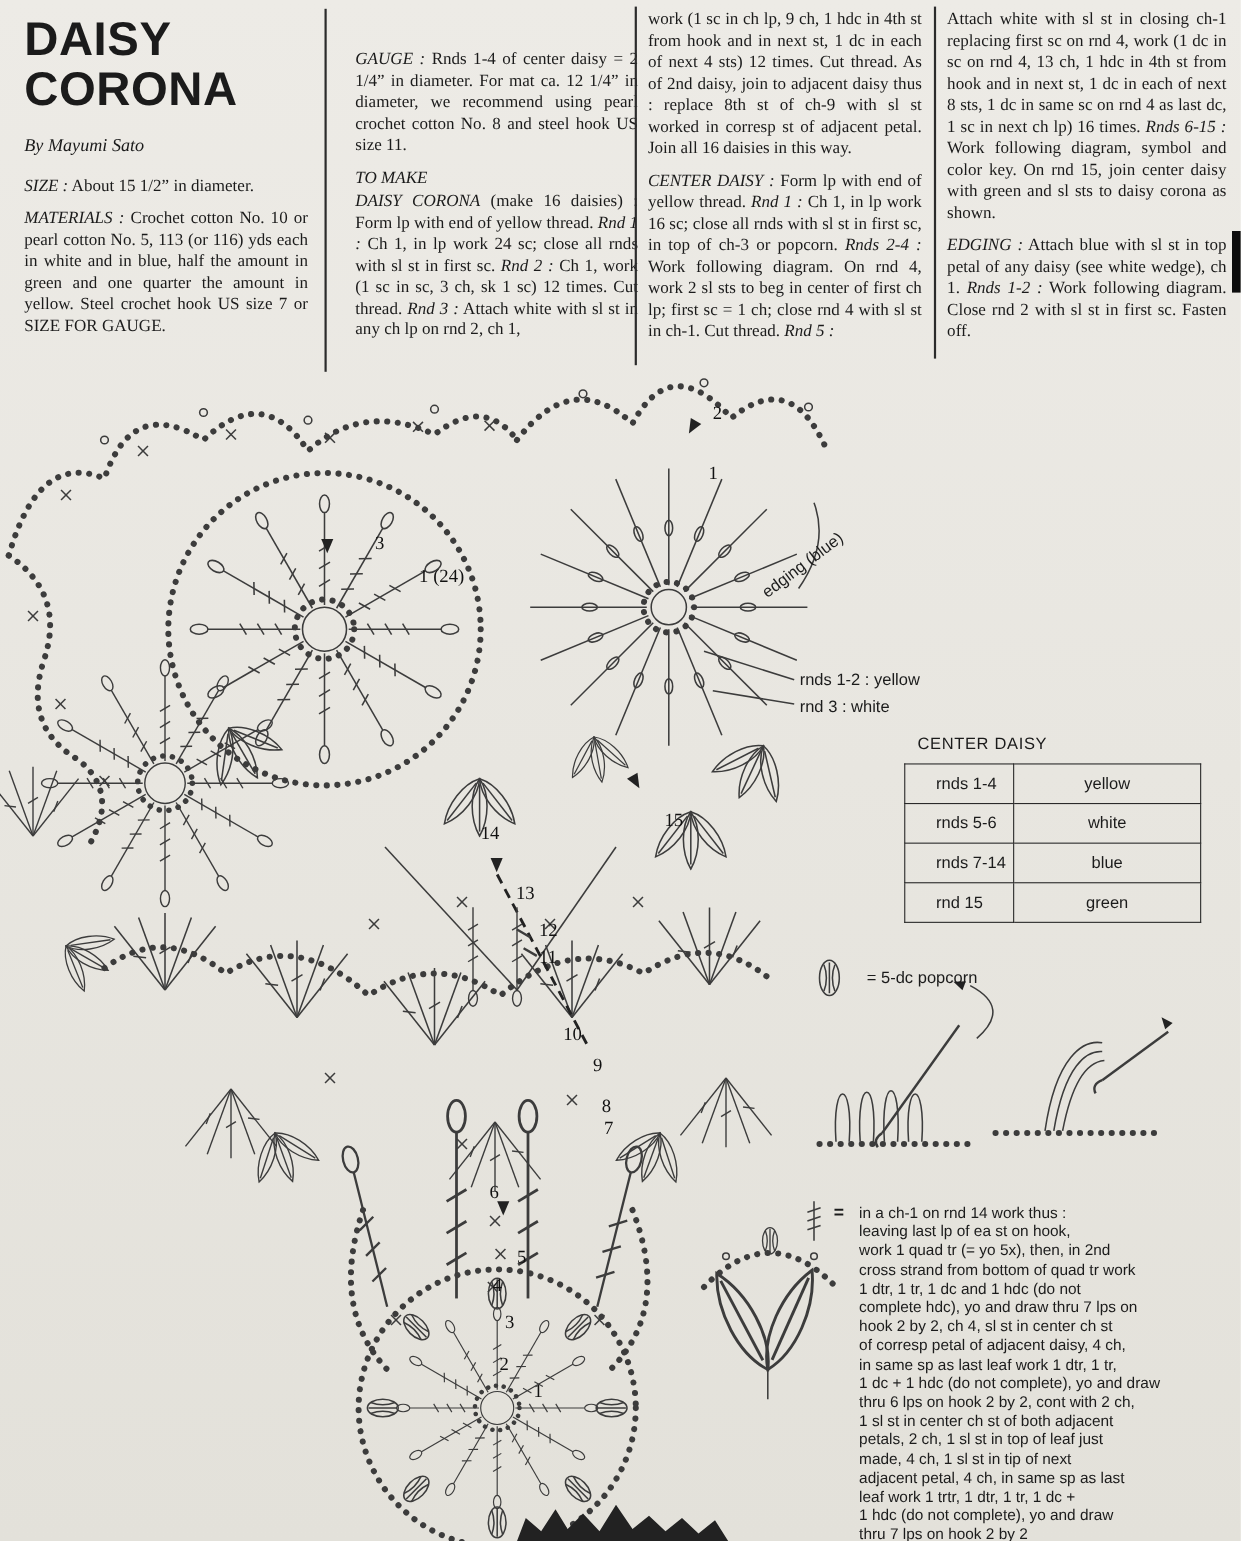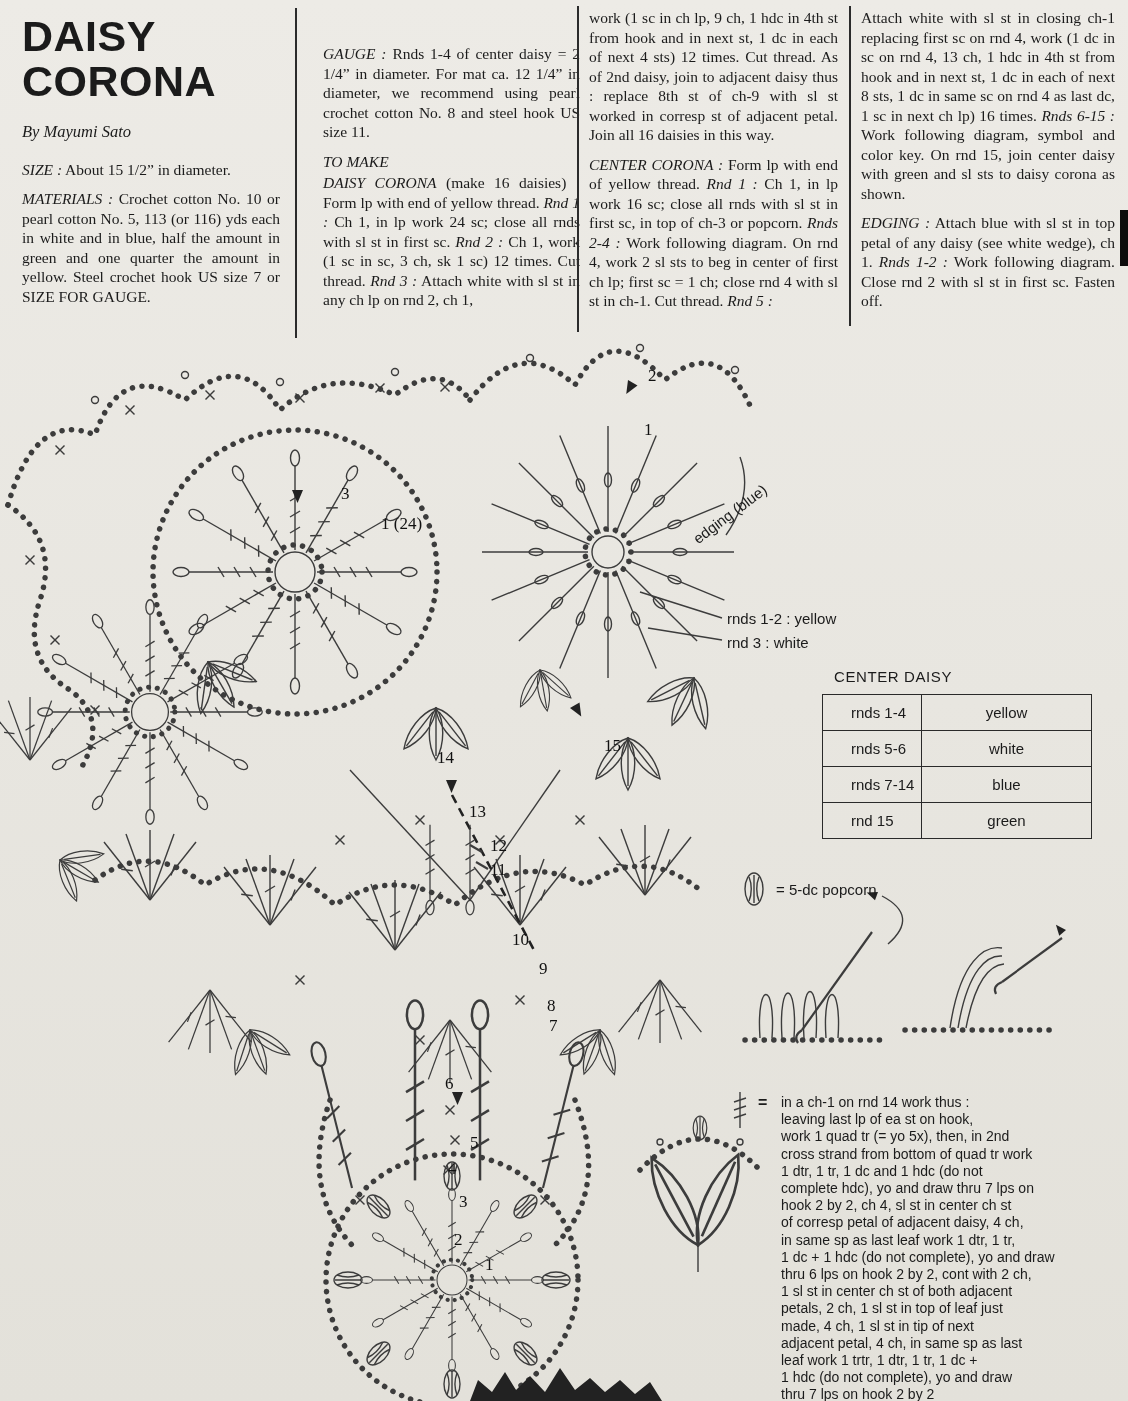--- a/index.html
+++ b/index.html
@@ -44,21 +44,21 @@
 
   
   .colorkey { position:absolute; left:822px; top:668px; width:270px; }
   .ck-title { font-family:"Liberation Sans", sans-serif; font-size:15px; letter-spacing:.6px; margin:0 0 9px 12px; }
   .ck-table { border-collapse:collapse; width:270px; font-family:"Liberation Sans", sans-serif; font-size:15px; }
   .ck-table td { border:1.6px solid #2a2a2a; height:36px; }
   .ck-rnds { width:99px; padding-left:28px; }
   .ck-color { text-align:center; }
 
   
-  .popkey { position:absolute; left:741px; top:870px; display:flex; align-items:center; gap:9px; font-family:"Liberation Sans", sans-serif; font-size:15px; }
+  .popkey { position:absolute; left:741px; top:870px; display:flex; align-items:center; gap:21px; font-family:"Liberation Sans", sans-serif; font-size:15px; }
 
   
   .note-symbol { position:absolute; left:729px; top:1090px; }
   .note-eq { position:absolute; left:758px; top:1094px; font-family:"Liberation Sans", sans-serif; font-size:16px; font-weight:700; }
   .note-text { position:absolute; left:781px; top:1094px; width:372px; font-family:"Liberation Sans", sans-serif; font-size:14px; line-height:17.2px; white-space:pre-line; }
 </style>
 </head>
 <body>
 
 <div class="page">
@@ -84,21 +84,21 @@
       <span class="lbl">Rnd 1 :</span>
       <span>Ch 1, in lp work 24 sc; close all rnds with sl st in first sc.</span>
       <span class="lbl">Rnd 2 :</span>
       <span>Ch 1, work (1 sc in sc, 3 ch, sk 1 sc) 12 times. Cut thread.</span>
       <span class="lbl">Rnd 3 :</span>
       <span>Attach white with sl st in any ch lp on rnd 2, ch 1,</span></p>
   </div>
 
   <div class="col col3">
     <p>work (1 sc in ch lp, 9 ch, 1 hdc in 4th st from hook and in next st, 1 dc in each of next 4 sts) 12 times. Cut thread. As of 2nd daisy, join to adjacent daisy thus : replace 8th st of ch-9 with sl st worked in corresp st of adjacent petal. Join all 16 daisies in this way.</p>
-    <p><span class="lbl">CENTER CORONA :</span>
+    <p><span class="lbl">CENTER DAISY :</span>
       <span>Form lp with end of yellow thread.</span>
       <span class="lbl">Rnd 1 :</span>
       <span>Ch 1, in lp work 16 sc; close all rnds with sl st in first sc, in top of ch-3 or popcorn.</span>
       <span class="lbl">Rnds 2-4 :</span>
       <span>Work following diagram. On rnd 4, work 2 sl sts to beg in center of first ch lp; first sc = 1 ch; close rnd 4 with sl st in ch-1. Cut thread.</span>
       <span class="lbl">Rnd 5 :</span></p>
   </div>
 
   <div class="col col4">
     <p><span>Attach white with sl st in closing ch-1 replacing first sc on rnd 4, work (1 dc in sc on rnd 4, 13 ch, 1 hdc in 4th st from hook and in next st, 1 dc in each of next 8 sts, 1 dc in same sc on rnd 4 as last dc, 1 sc in next ch lp) 16 times.</span>

